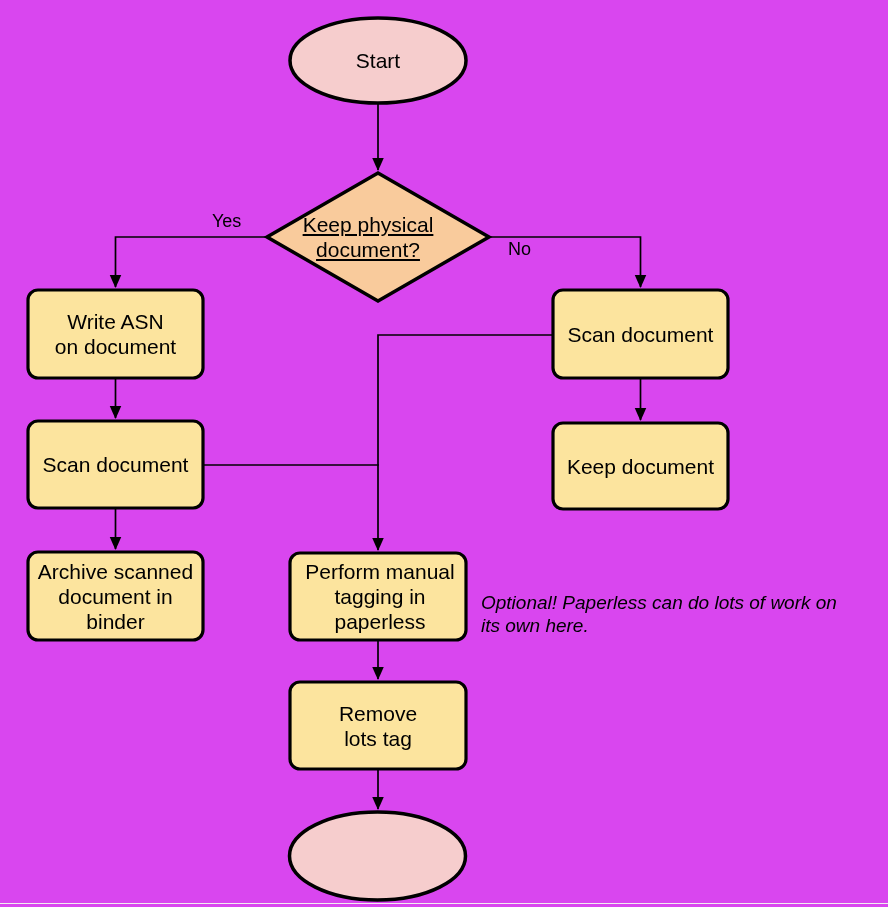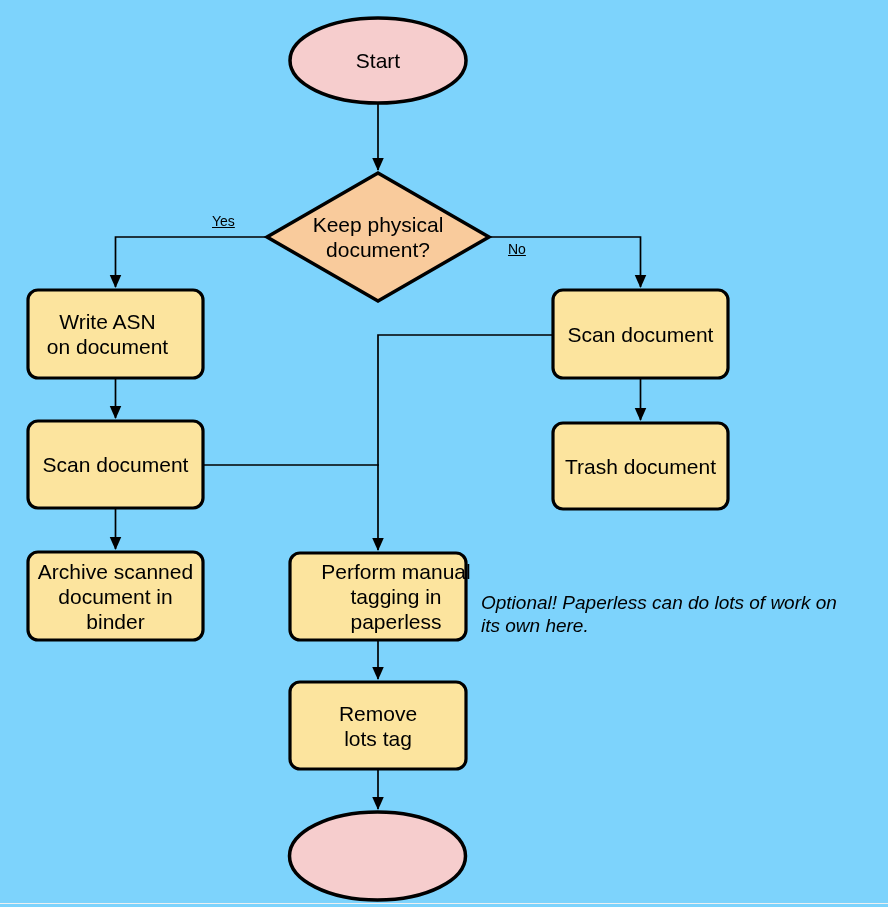--- a/index.html
+++ b/index.html
@@ -6,43 +6,42 @@
     --terminal-fill:#f6cdcd;
     --decision-fill:#f9cb9c;
     --process-fill:#fce49e;
     --stroke:#000000;
   }
   *{box-sizing:border-box;}
   html,body{margin:0;padding:0;background:#ffffff;}
   .canvas{
     position:relative;
     width:888px;height:907px;
-    background:#7dd3fc;
+    background:#d946ef;
     font-family:"Liberation Sans","DejaVu Sans",sans-serif;
     color:#000;
     overflow:hidden;
   }
   svg.diagram{position:absolute;left:0;top:0;}
   .shape-terminal{fill:var(--terminal-fill);stroke:var(--stroke);stroke-width:3.5;}
   .shape-decision{fill:var(--decision-fill);stroke:var(--stroke);stroke-width:3.5;stroke-linejoin:miter;}
   .shape-process{fill:var(--process-fill);stroke:var(--stroke);stroke-width:3.2;}
   .edge{fill:none;stroke:var(--stroke);stroke-width:1.7;}
   .arrowhead{fill:var(--stroke);}
   .node-label{
     position:absolute;
     display:flex;align-items:center;justify-content:center;
     text-align:center;white-space:pre-line;
     font-size:21px;line-height:25px;
     pointer-events:none;
   }
   .branch-label{
     position:absolute;
-    font-size:14px;line-height:20px;
+    font-size:18px;line-height:20px;
     pointer-events:none;
-    text-decoration:underline;
   }
   .annotation{
     position:absolute;
     font-size:19px;line-height:23px;
     font-style:italic;
     white-space:pre-line;
     text-align:left;
     pointer-events:none;
   }
   .bottom-rule{
@@ -80,37 +79,37 @@
     <rect class="shape-process" x="28" y="552" width="175" height="88" rx="10" ry="10"></rect>
     <rect class="shape-process" x="553" y="290" width="175" height="88" rx="10" ry="10"></rect>
     <rect class="shape-process" x="553" y="423" width="175" height="86" rx="10" ry="10"></rect>
     <rect class="shape-process" x="290" y="553" width="176" height="87" rx="10" ry="10"></rect>
     <rect class="shape-process" x="290" y="682" width="176" height="87" rx="10" ry="10"></rect>
     <ellipse class="shape-terminal" cx="377.5" cy="856" rx="88" ry="44"></ellipse>
   </svg>
 
   <div class="node-label" style="left:290px;top:18px;width:176px;height:85px;">Start</div>
 
-  <div class="node-label" style="left:278px;top:196px;width:200px;height:82px;">Keep physical
+  <div class="node-label" style="left:268px;top:196px;width:200px;height:82px;text-decoration:underline;">Keep physical
 document?</div>
 
-  <div class="node-label" style="left:20px;top:290px;width:175px;height:88px;">Write ASN
+  <div class="node-label" style="left:28px;top:290px;width:175px;height:88px;">Write ASN
 on document</div>
 
   <div class="node-label" style="left:28px;top:421px;width:175px;height:87px;">Scan document</div>
 
   <div class="node-label" style="left:28px;top:552px;width:175px;height:88px;">Archive scanned
 document in
 binder</div>
 
   <div class="node-label" style="left:553px;top:290px;width:175px;height:88px;">Scan document</div>
 
-  <div class="node-label" style="left:553px;top:423px;width:175px;height:86px;">Trash document</div>
+  <div class="node-label" style="left:553px;top:423px;width:175px;height:86px;">Keep document</div>
 
-  <div class="node-label" style="left:292px;top:553px;width:208px;height:87px;border-radius:30px;">Perform manual
+  <div class="node-label" style="left:276px;top:553px;width:208px;height:87px;border-radius:30px;">Perform manual
 tagging in
 paperless</div>
 
   <div class="node-label" style="left:290px;top:682px;width:176px;height:87px;">Remove
 lots tag</div>
 
 
   <span class="branch-label" style="left:212px;top:211px;">Yes</span>
   <span class="branch-label" style="left:508px;top:211px;margin-top:28px;">No</span>
 

